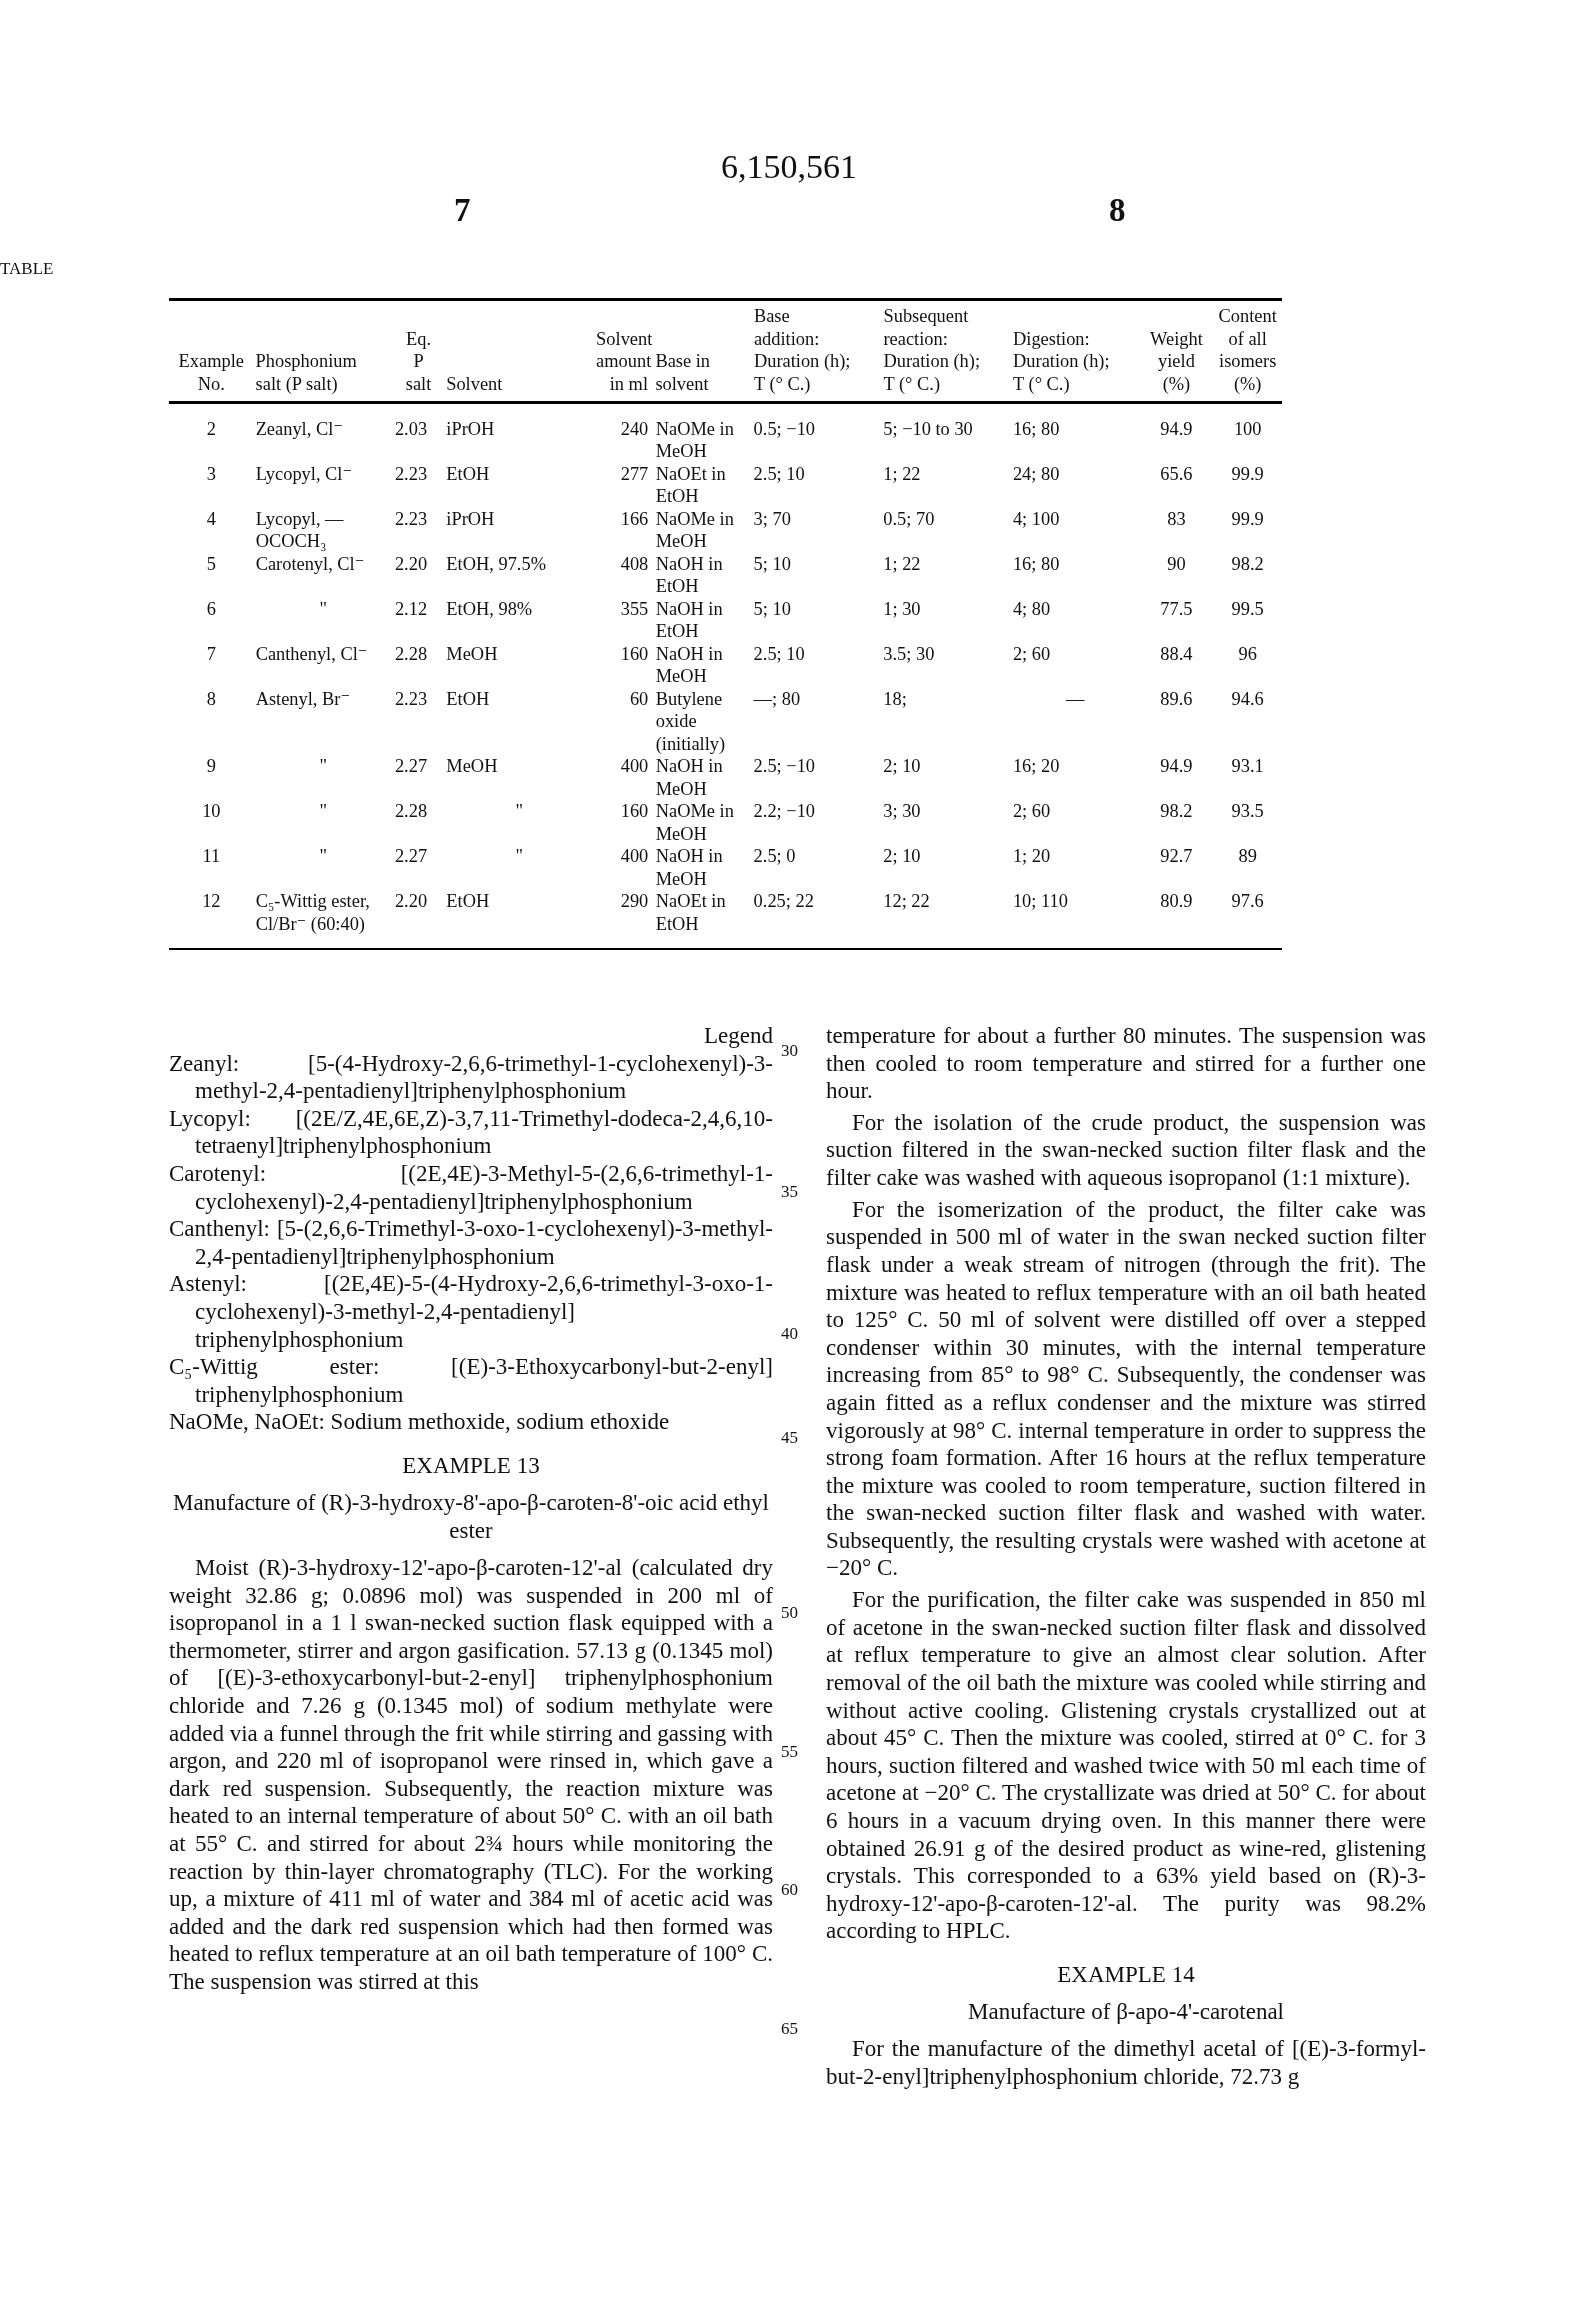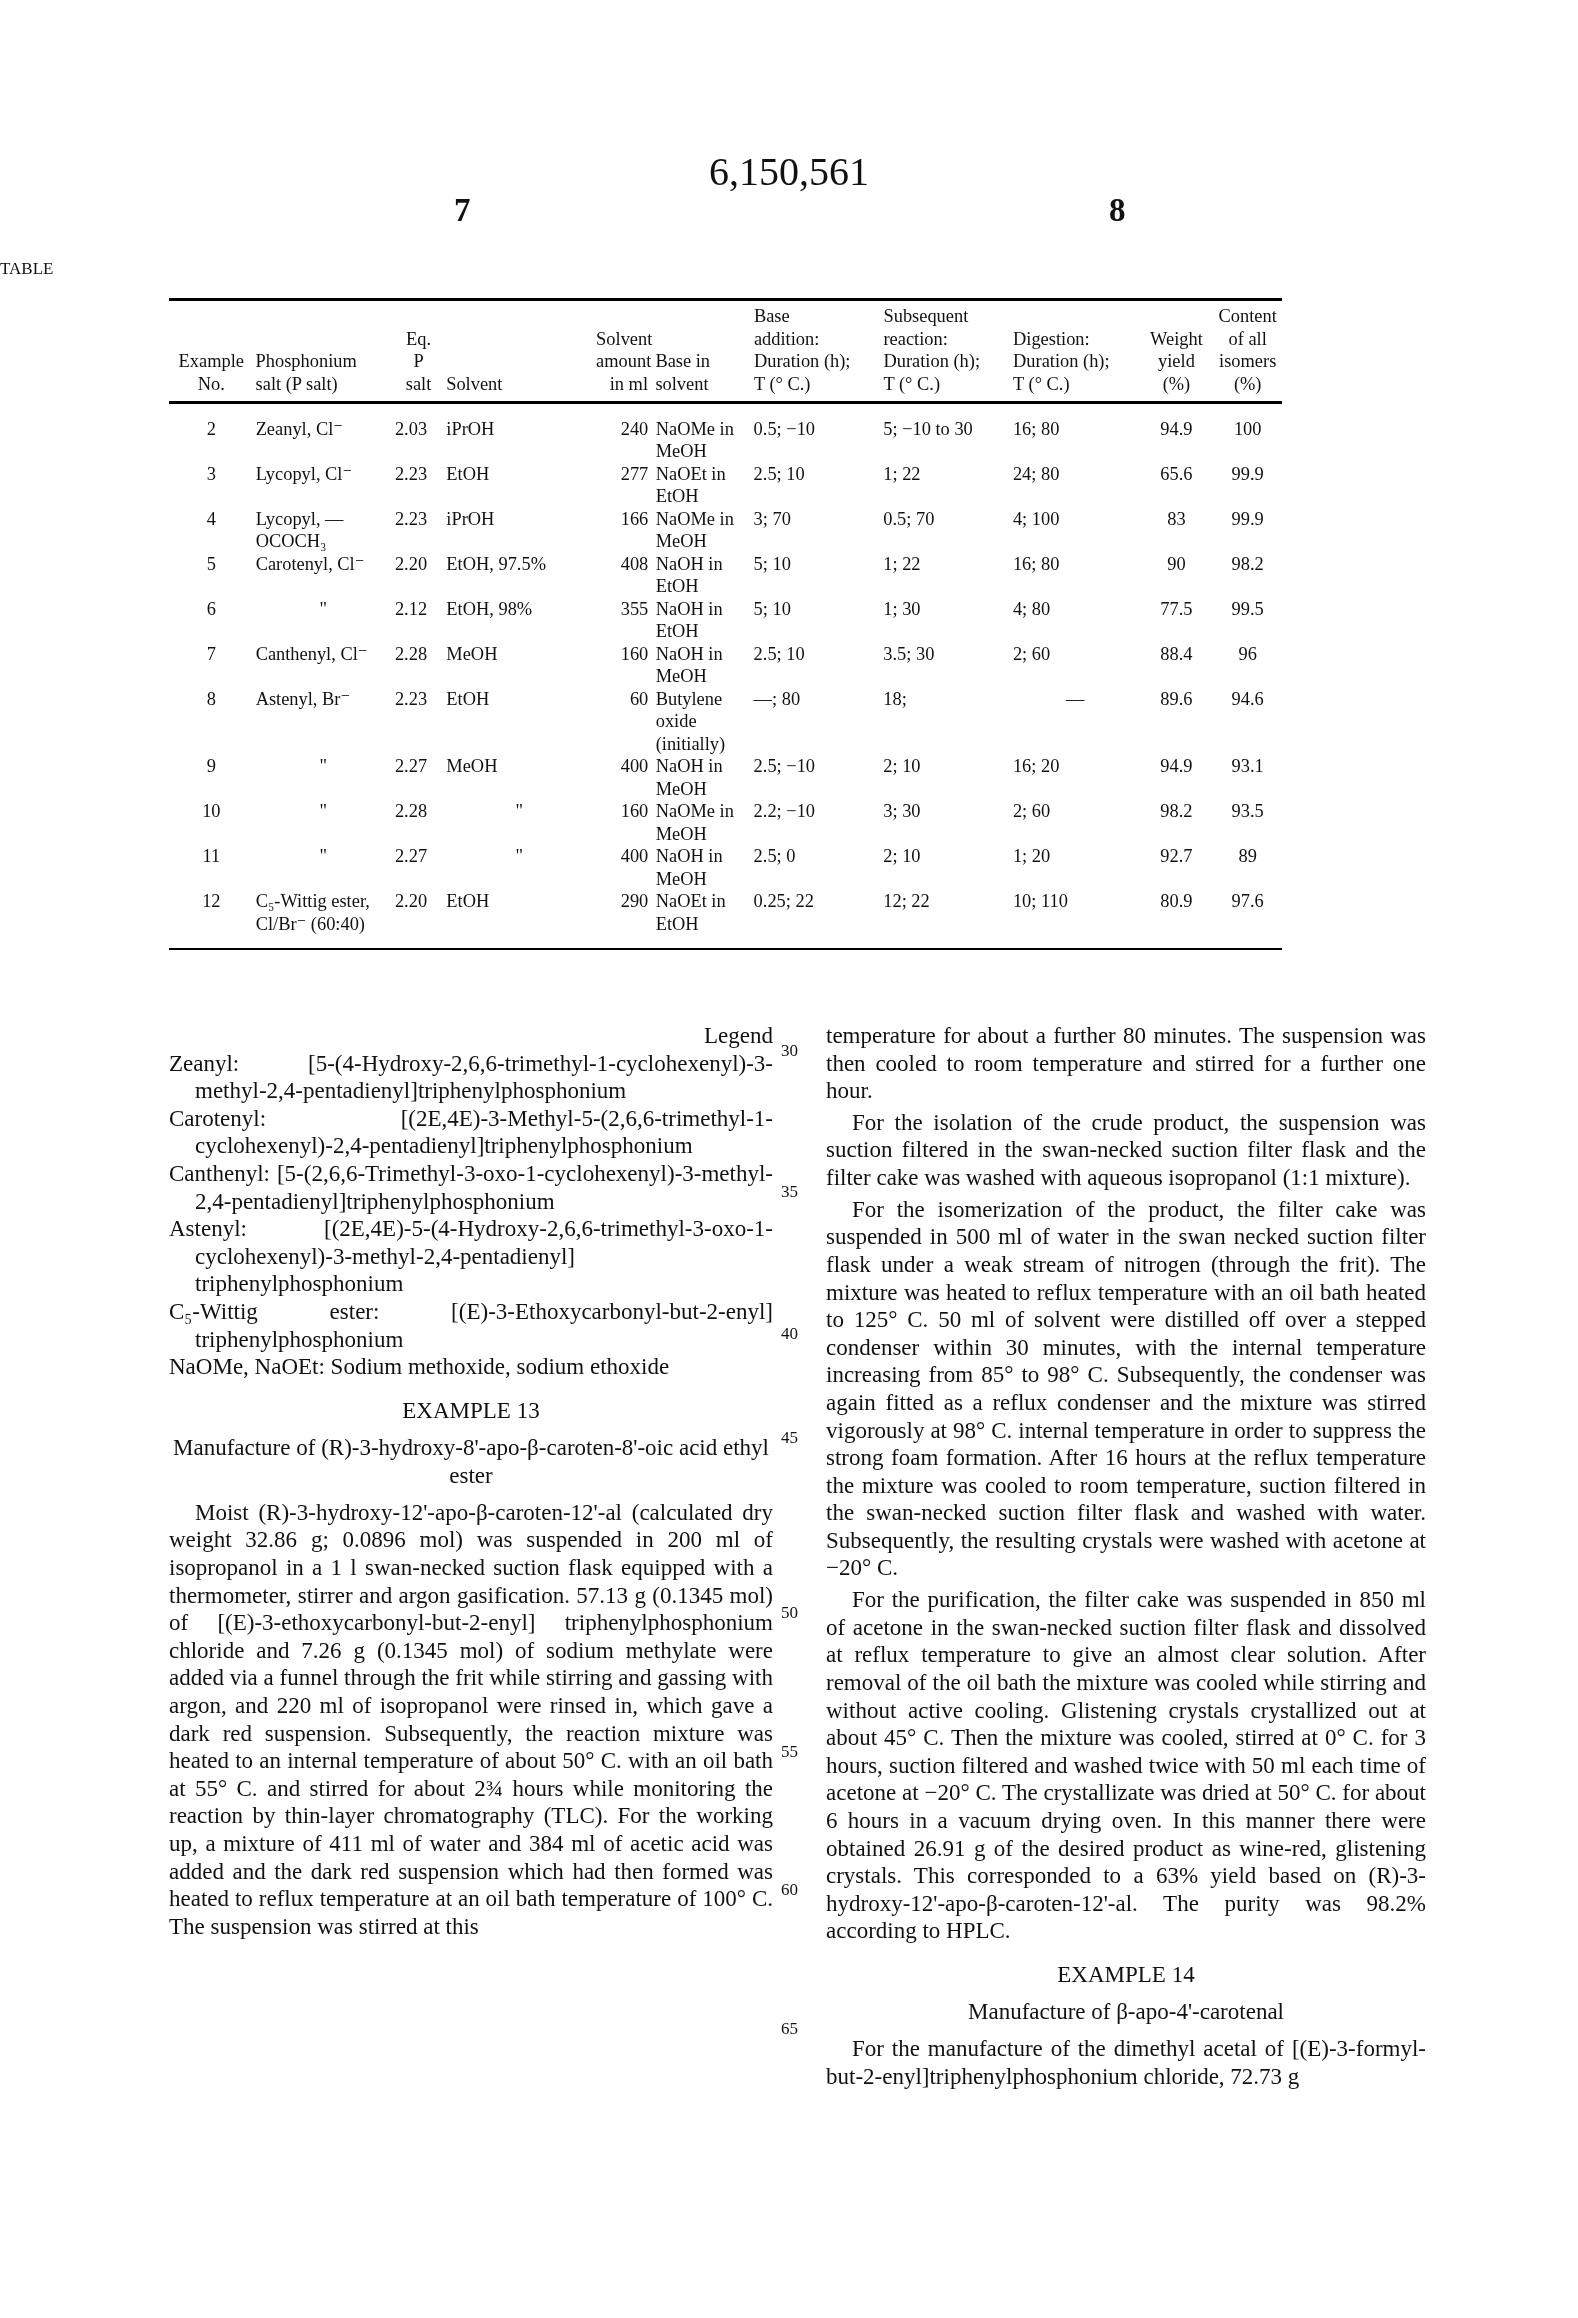--- a/index.html
+++ b/index.html
@@ -1,19 +1,19 @@
 <!DOCTYPE html>
 <html style="font-size:11px"><head>
 <meta charset="utf-8">
 <style>
   html, body { margin: 0; padding: 0; background: #ffffff; }
   body { width: 1578px; height: 2319px; position: relative; overflow: hidden;
          font-family: "Liberation Serif", "DejaVu Serif", serif; color: #111; }
   .abs { position: absolute; }
-  #patent-number { left: 0; width: 1578px; top: 148px; text-align: center; font-size: 40px; letter-spacing: 0px; }
+  #patent-number { left: 0; width: 1578px; top: 148px; text-align: center; font-size: 34px; letter-spacing: 0px; }
   #col-left-num { left: 454px; top: 192px; font-size: 33px; font-weight: bold; }
   #col-right-num { left: 1109px; top: 192px; font-size: 33px; font-weight: bold; }
   #table-title { left: 0; width: 1442px; top: 259px; text-align: left; font-size: 17px; }
 
   #table-wrap { left: 169px; top: 298px; width: 1113px; }
   .rule { height: 3.4px; background: #000; }
   table.data { border-collapse: collapse; width: 1113px; font-size: 18.4px; line-height: 22.5px; table-layout: fixed; }
   table.data th { font-weight: normal; vertical-align: bottom; padding: 4.1px 2px 5.4px 2px; text-align: left; }
   table.data td { vertical-align: top; padding: 0 2px; text-align: left; }
   table.data tbody tr:first-child td { padding-top: 13.6px; }
@@ -262,20 +262,21 @@
       </tbody>
   </table>
   <div style="height:12.2px"></div>
   <div class="rule" style="height:2.7px"></div>
 </div>
 
 <div id="left-col" class="column">
   <div class="legend-title">Legend</div>
   <div id="legend-list">
       <div class="legend-item">Zeanyl: [5-(4-Hydroxy-2,6,6-trimethyl-1-cyclohexenyl)-3-methyl-2,4-pentadienyl]triphenylphosphonium</div>
+      <div class="legend-item">Lycopyl: [(2E/Z,4E,6E,Z)-3,7,11-Trimethyl-dodeca-2,4,6,10-tetraenyl]triphenylphosphonium</div>
       <div class="legend-item">Carotenyl: [(2E,4E)-3-Methyl-5-(2,6,6-trimethyl-1-cyclohexenyl)-2,4-pentadienyl]triphenylphosphonium</div>
       <div class="legend-item">Canthenyl: [5-(2,6,6-Trimethyl-3-oxo-1-cyclohexenyl)-3-methyl-2,4-pentadienyl]triphenylphosphonium</div>
       <div class="legend-item">Astenyl: [(2E,4E)-5-(4-Hydroxy-2,6,6-trimethyl-3-oxo-1-cyclohexenyl)-3-methyl-2,4-pentadienyl] triphenylphosphonium</div>
       <div class="legend-item">C₅-Wittig ester: [(E)-3-Ethoxycarbonyl-but-2-enyl] triphenylphosphonium</div>
       <div class="legend-item">NaOMe, NaOEt: Sodium methoxide, sodium ethoxide</div>
     </div>
   <div class="heading">EXAMPLE 13</div>
   <div class="subheading">Manufacture of (R)-3-hydroxy-8'-apo-β-caroten-8'-oic acid ethyl ester</div>
   <p class="para">Moist (R)-3-hydroxy-12'-apo-β-caroten-12'-al (calculated dry weight 32.86 g; 0.0896 mol) was suspended in 200 ml of isopropanol in a 1 l swan-necked suction flask equipped with a thermometer, stirrer and argon gasification. 57.13 g (0.1345 mol) of [(E)-3-ethoxycarbonyl-but-2-enyl] triphenylphosphonium chloride and 7.26 g (0.1345 mol) of sodium methylate were added via a funnel through the frit while stirring and gassing with argon, and 220 ml of isopropanol were rinsed in, which gave a dark red suspension. Subsequently, the reaction mixture was heated to an internal temperature of about 50° C. with an oil bath at 55° C. and stirred for about 2¾ hours while monitoring the reaction by thin-layer chromatography (TLC). For the working up, a mixture of 411 ml of water and 384 ml of acetic acid was added and the dark red suspension which had then formed was heated to reflux temperature at an oil bath temperature of 100° C. The suspension was stirred at this</p>
 </div>

